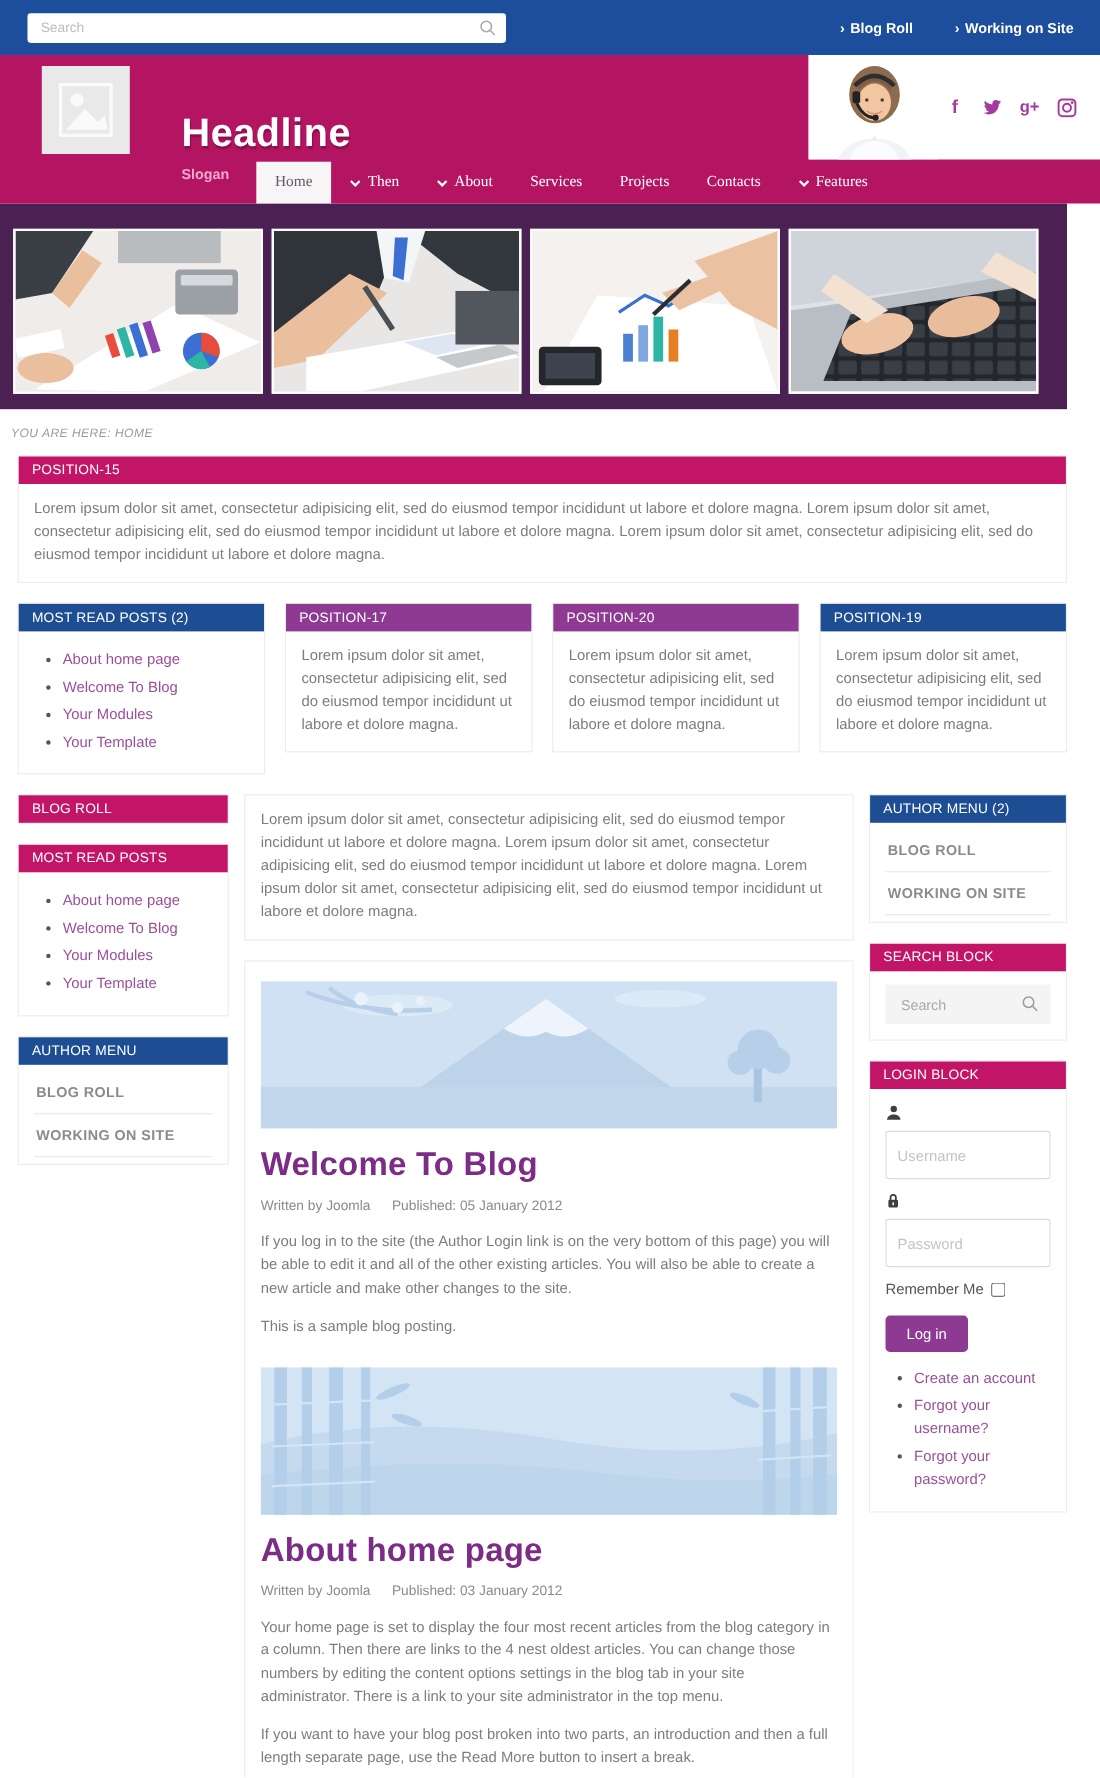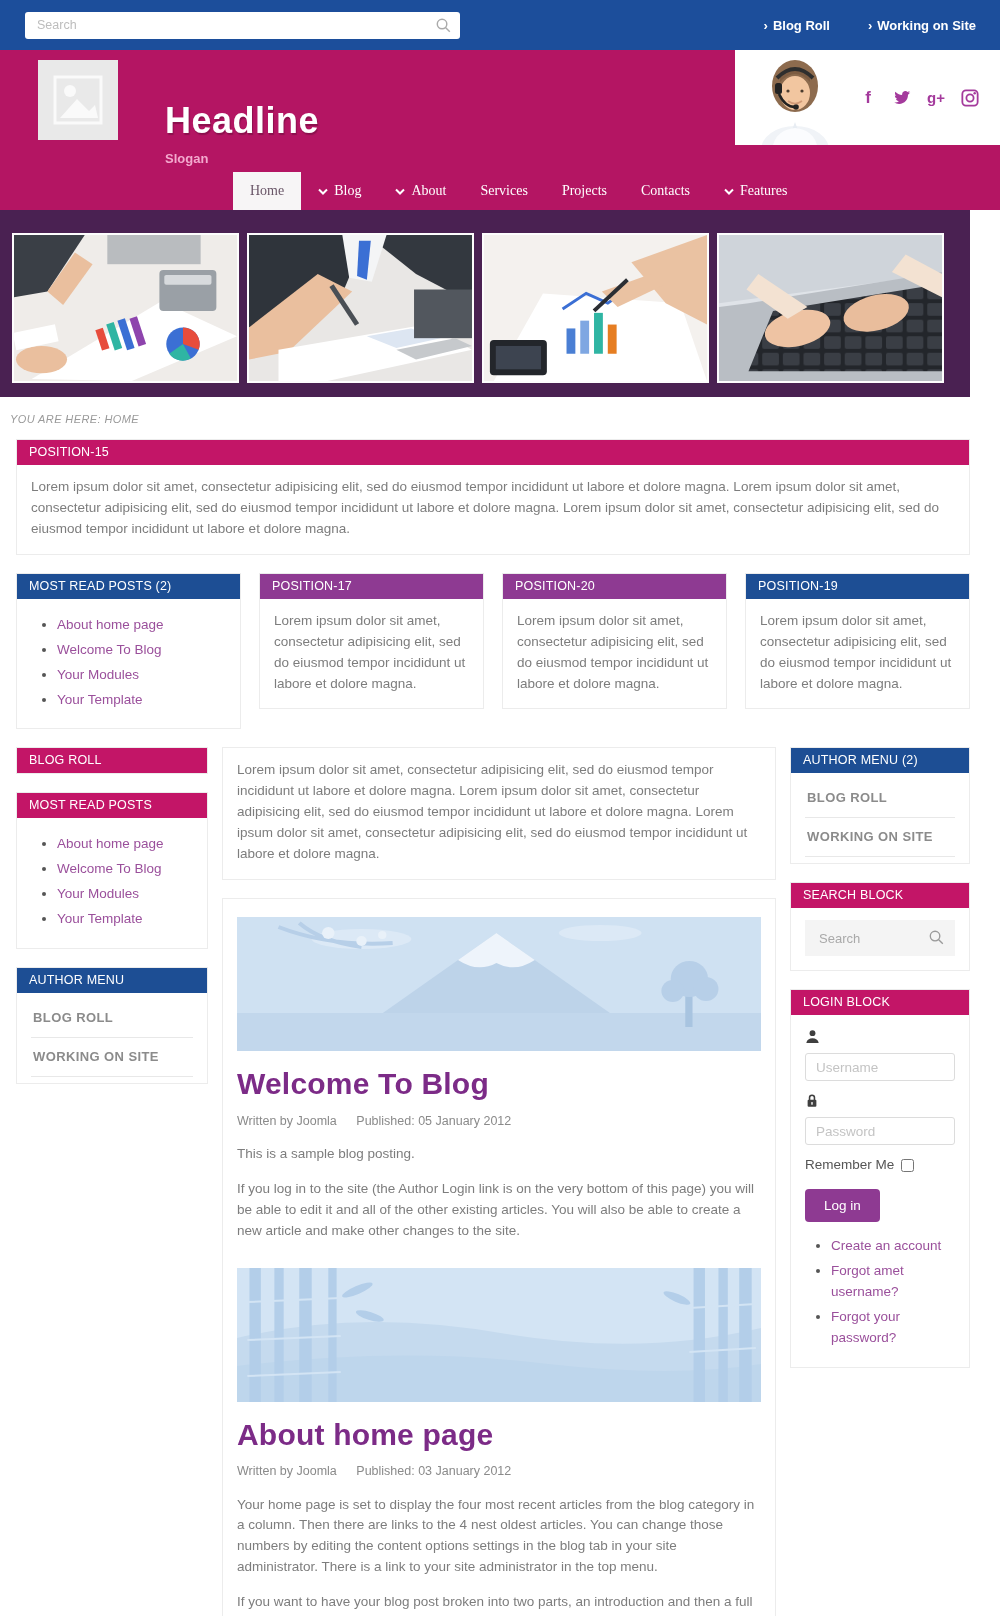--- a/index.html
+++ b/index.html
@@ -14,21 +14,21 @@
   .search-wrap input {
     width:100%; height:27px; border:none; border-radius:3px; padding:0 32px 0 12px;
     font-size:12.5px; color:#666; font-family:inherit; outline:none;
   }
   .search-wrap input::placeholder { color:#bdbdbd; }
   .search-wrap .mag { position:absolute; right:8px; top:5px; width:17px; height:17px; cursor:pointer; }
   .toplinks { margin-left:auto; display:flex; gap:38px; }
   .toplinks a { color:#fff; font-weight:bold; font-size:13px; text-decoration:none; white-space:nowrap; }
   .toplinks .arr { font-size:13px; margin-right:5px; font-weight:bold; }
   
-  .header { height:160px; background:#b41563; position:relative; }
+  .header { height:135px; background:#b41563; position:relative; }
   .logo { position:absolute; left:38px; top:10px; width:80px; height:80px; background:#e9e9e9; display:flex; align-items:center; justify-content:center; }
   .titleblock { position:absolute; left:165px; top:50px; }
   .site-title { margin:0; font-size:36px; font-weight:bold; color:#fff; text-shadow:1px 2px 1px rgba(90,10,50,.45); letter-spacing:.5px; }
   .site-slogan { margin-top:9px; font-size:13px; color:#f3a9ce; font-weight:bold; }
   .support { position:absolute; right:0; top:0; width:265px; height:95px; background:#fff; display:flex; align-items:center; }
   .support svg.photo { display:block; }
   .social { display:flex; gap:12px; margin-left:4px; align-items:center; }
   .social .sic { width:22px; height:22px; display:flex; align-items:center; justify-content:center; color:#a43a9c; font-weight:bold; cursor:pointer; }
   
   .nav { position:absolute; left:233px; bottom:0; display:flex; height:38px; }
@@ -56,21 +56,21 @@
   .cols { display:grid; grid-template-columns:192px 1fr 180px; gap:14px; align-items:start; }
   .am-body { padding:6px 14px; }
   .am-item { display:block; padding:11px 2px 12px; color:#8b8b8b; font-weight:bold; font-size:13px; letter-spacing:.4px; border-bottom:1px solid #e8e8e8; cursor:pointer; text-decoration:none; }
   
   .search2 { position:relative; }
   .search2 input { width:100%; height:36px; background:#f4f4f4; border:none; padding:0 34px 0 14px; font-size:13px; color:#888; font-family:inherit; outline:none; }
   .search2 input::placeholder { color:#a9a9a9; }
   .search2 .mag { position:absolute; right:10px; top:9px; width:17px; height:17px; cursor:pointer; }
   
   .f-icon { height:20px; margin:2px 0 4px; }
-  .login-input { width:100%; height:28px; border:1px solid #dcdcdc; border-radius:3px; padding:0 10px; font-size:13.5px; color:#4d7c0f; font-family:inherit; margin-bottom:10px; outline:none; }
+  .login-input { width:100%; height:44px; border:1px solid #dcdcdc; border-radius:3px; padding:0 10px; font-size:13.5px; color:#4d7c0f; font-family:inherit; margin-bottom:10px; outline:none; }
   .login-input::placeholder { color:#c4c4c4; }
   .remember { font-size:13.5px; color:#555; display:flex; align-items:center; gap:7px; }
   .remember input { margin:0; width:13px; height:13px; }
   .login-btn { margin:13px 0 10px; background:#8e3a92; color:#fff; border:none; border-radius:4px; padding:9px 19px; font-size:13.5px; font-family:inherit; cursor:pointer; }
   
   .article { margin-bottom:26px; }
   .banner { height:134px; margin:6px 0 10px; }
   .banner svg { display:block; width:100%; height:134px; }
   .article-title { margin:10px 0 4px; font-size:30px; color:#7c2b87; font-weight:bold; letter-spacing:.2px; cursor:pointer; }
   .meta { font-size:12.5px; color:#8a8a8a; margin-bottom:13px; }
@@ -142,21 +142,21 @@
   </div>
 
   <div class="nav">
     <div class="nav-item active">
         <span>Home</span>
       </div>
     <div class="nav-item">
       <svg class="chev" viewBox="0 0 10 7">
           <polyline points="1,1.5 5,5.5 9,1.5" fill="none" stroke="currentColor" stroke-width="2"></polyline>
         </svg>
-      <span>Blog</span>
+      <span>Then</span>
       </div>
     <div class="nav-item">
       <svg class="chev" viewBox="0 0 10 7">
           <polyline points="1,1.5 5,5.5 9,1.5" fill="none" stroke="currentColor" stroke-width="2"></polyline>
         </svg>
       <span>About</span>
       </div>
     <div class="nav-item">
         <span>Services</span>
       </div>
@@ -333,22 +333,22 @@
                 <circle cx="436" cy="62" r="18" fill="#b7cfe8"></circle>
                 <circle cx="452" cy="72" r="12" fill="#b7cfe8"></circle>
                 <circle cx="420" cy="74" r="11" fill="#b7cfe8"></circle>
               </svg>
             </div>
             <h2 class="article-title">Welcome To Blog</h2>
             <div class="meta">
               <span>Written by Joomla</span>
               <span>Published: 05 January 2012</span>
             </div>
+            <p>If you log in to the site (the Author Login link is on the very bottom of this page) you will be able to edit it and all of the other existing articles. You will also be able to create a new article and make other changes to the site.</p>
             <p>This is a sample blog posting.</p>
-            <p>If you log in to the site (the Author Login link is on the very bottom of this page) you will be able to edit it and all of the other existing articles. You will also be able to create a new article and make other changes to the site.</p>
           </div>
 
           <div class="article">
             <div class="banner">
               <svg viewBox="0 0 505 134" preserveAspectRatio="none">
                 <rect width="505" height="134" fill="#d3e4f4"></rect>
                 <path d="M0 70 Q120 40 260 66 Q390 88 505 60 L505 134 L0 134 Z" fill="#c5daee"></path>
                 <path d="M0 98 Q160 78 300 96 Q420 110 505 96 L505 134 L0 134 Z" fill="#bed6ec"></path>
                 <g fill="#b3cee9">
                   <rect x="12" y="0" width="11" height="134"></rect>
@@ -425,20 +425,20 @@
               </svg>
           </div>
           <input class="login-input" type="password" placeholder="Password" style="">
           <label class="remember">
             <span>Remember Me</span>
             <input type="checkbox" style="">
           </label>
           <button class="login-btn">Log in</button>
           <ul class="linklist">
             <li><a>Create an account</a></li>
-            <li><a>Forgot amet username?</a></li>
+            <li><a>Forgot your username?</a></li>
             <li><a>Forgot your password?</a></li>
           </ul>
         </div>
       </div>
     </div>
   </div>
 </div>
 
 </body></html>

